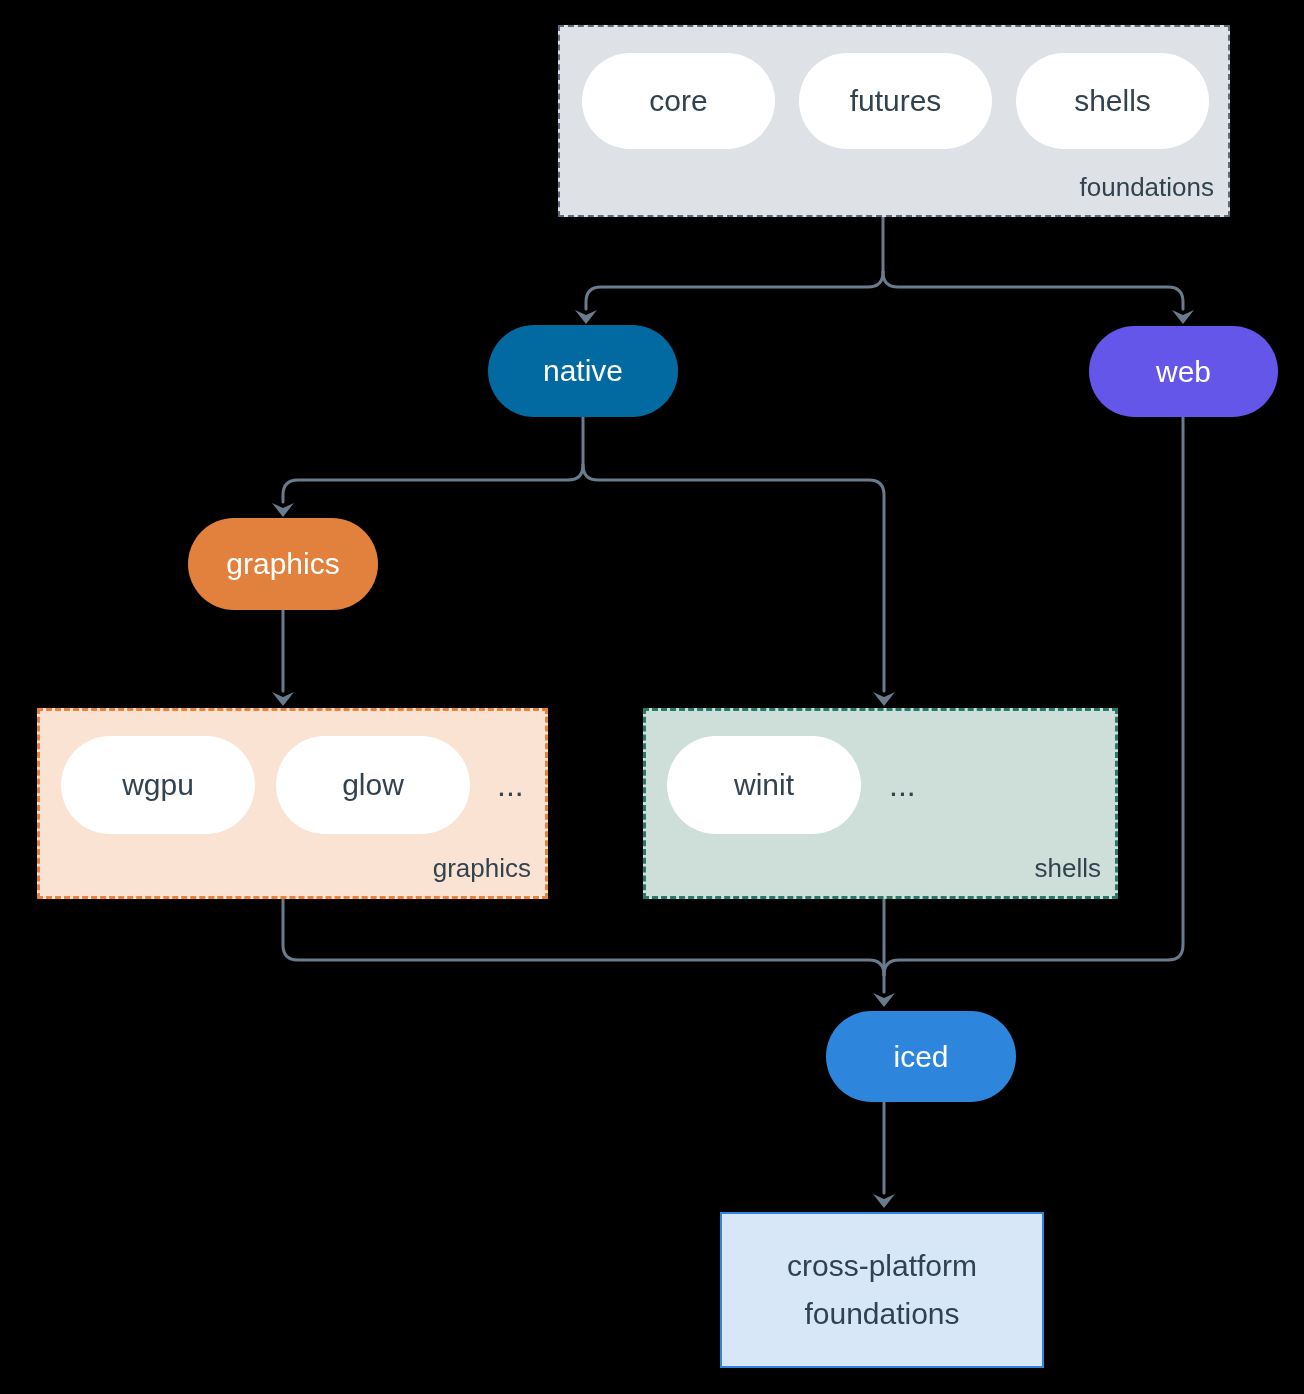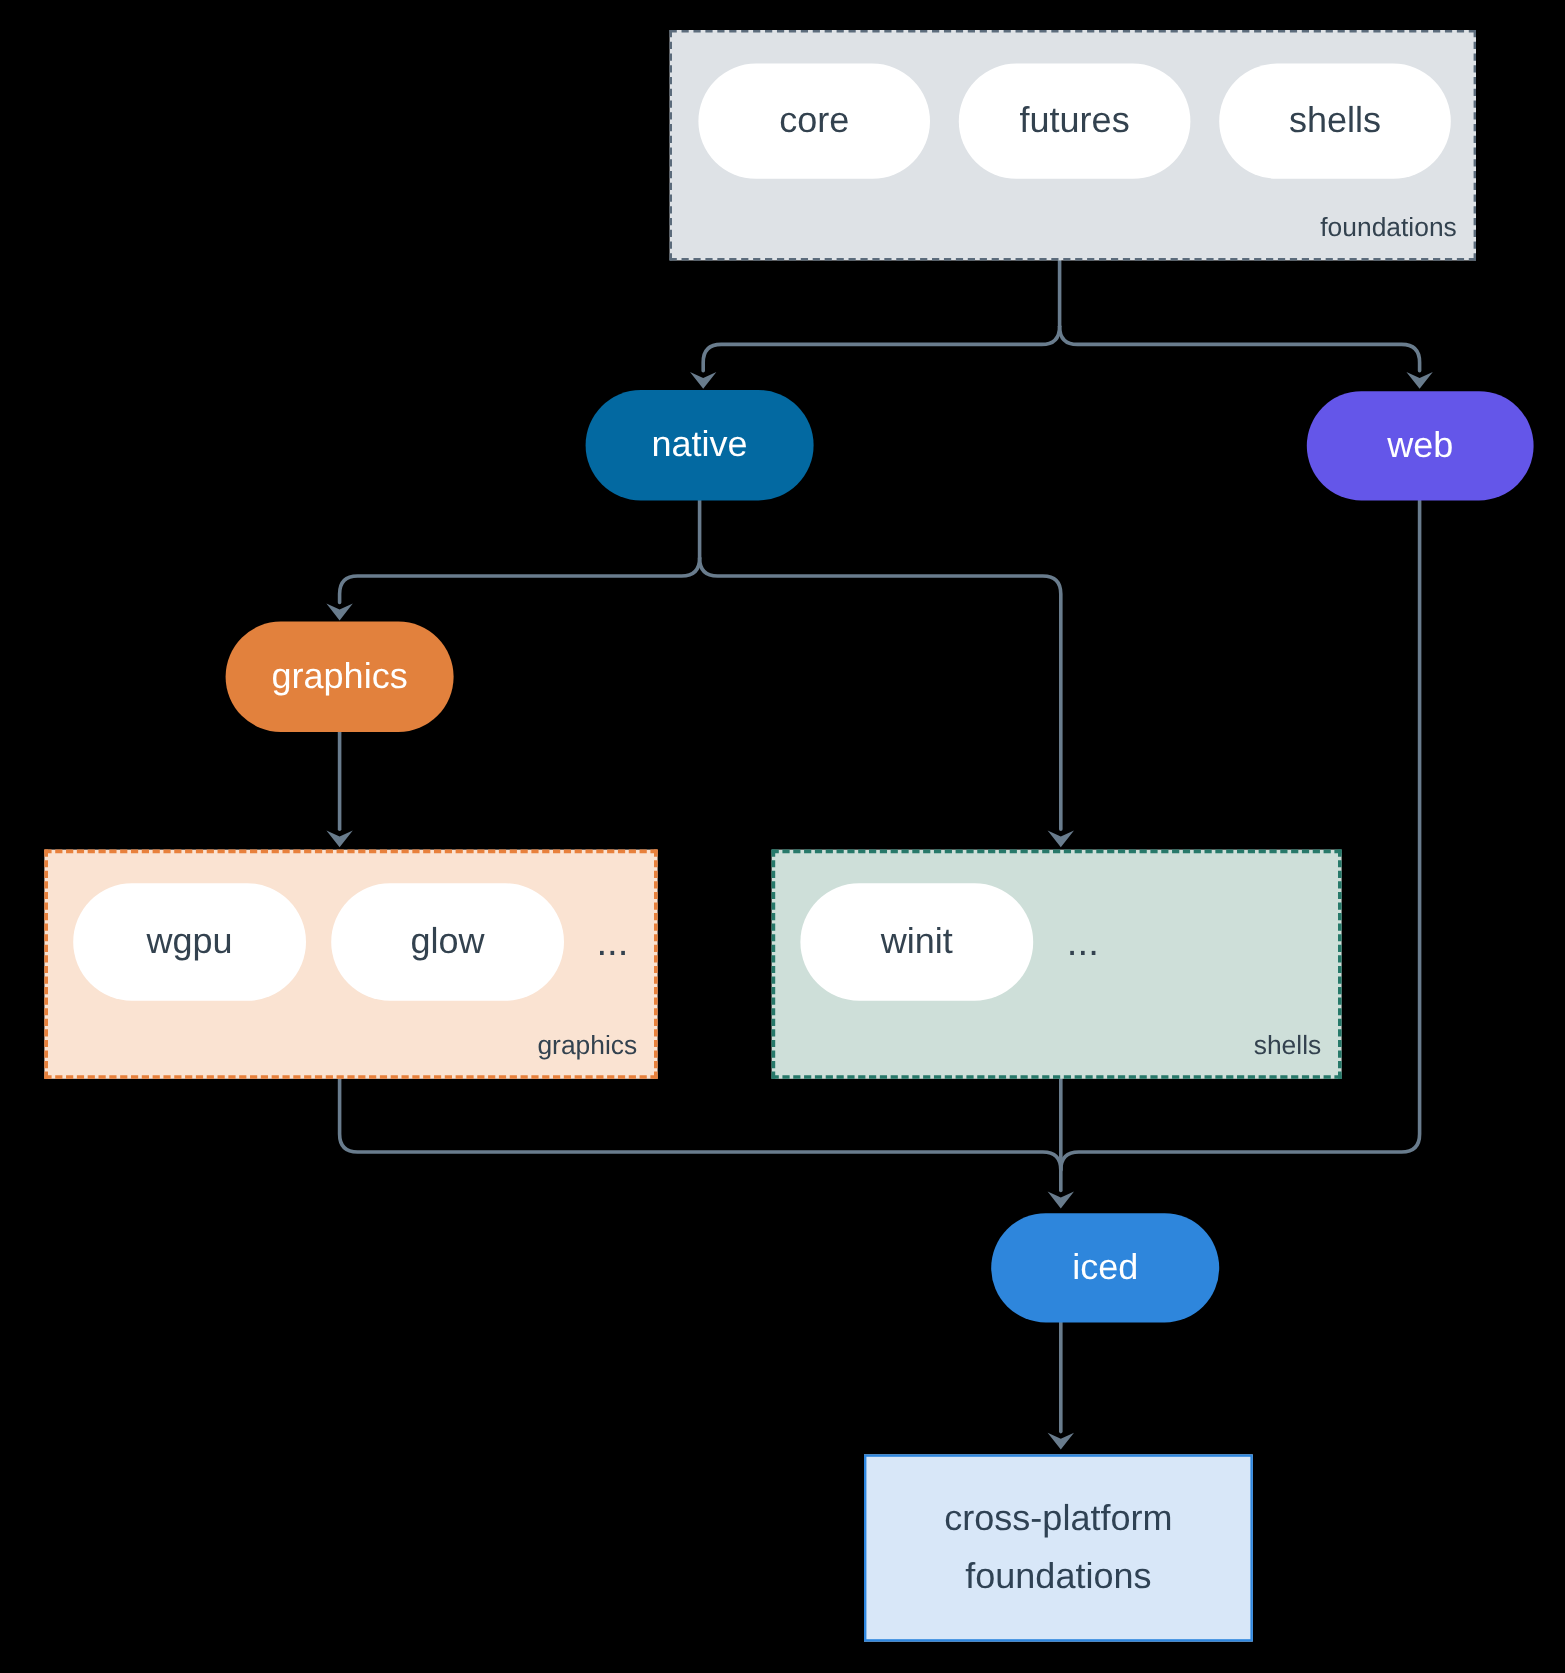--- a/index.html
+++ b/index.html
@@ -40,21 +40,21 @@
     border: 3px dashed #E8813C;
   }
   .group-shells {
     left: 631px; top: 708px; width: 475px; height: 191px;
     background: #CEDFD9;
     border: 3px dashed #27796A;
   }
   .group-label {
     position: absolute;
     right: 14px; bottom: 12px;
-    font-size: 22px;
+    font-size: 26px;
     color: #33424F;
   }
   .pill-row {
     position: absolute;
     left: 0; top: 0; right: 0;
     display: flex;
     align-items: center;
   }
   .group-foundations .pill-row { padding: 26px 0 0 22px; gap: 24px; }
   .group-renderers  .pill-row { padding: 25px 0 0 21px; gap: 21px; }

